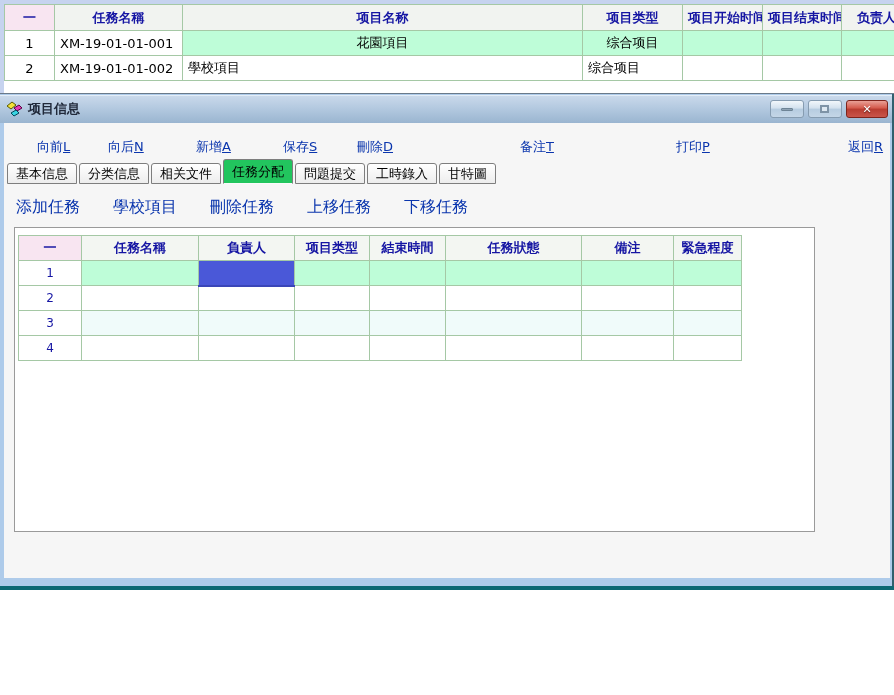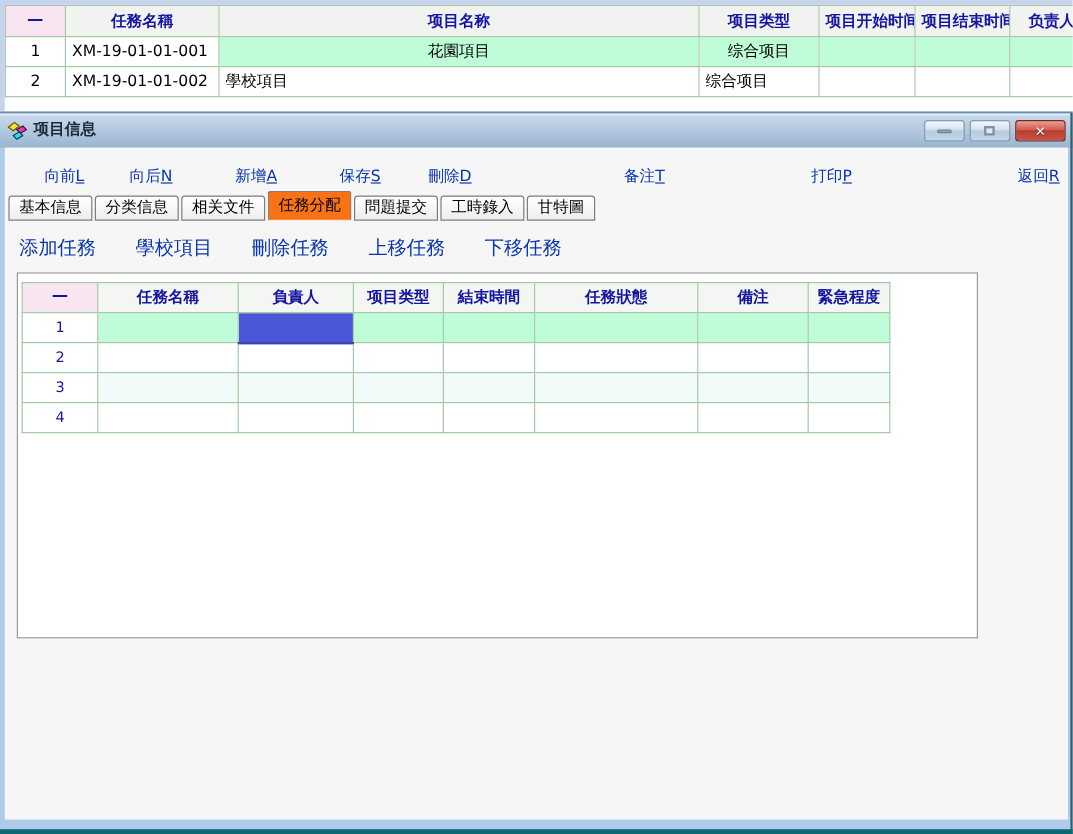--- a/index.html
+++ b/index.html
@@ -17,21 +17,21 @@
   table.grid td { border:1px solid #a5c8a5; overflow:hidden; white-space:nowrap; padding:0 5px; font-size:13px; }
   .pgrid { width:907px; }
   .pgrid tr.hdr td { height:26px; background:#f1f3f0; color:#1515a3; font-weight:bold; text-align:center; }
   .pgrid tr.hdr td.corner { background:#f8e5f1; }
   .pgrid tr.data td { height:25px; background:#ffffff; color:#000; }
   .pgrid td.rownum { text-align:center; color:#1515a3; background:#ffffff; }
   .pgrid tr.sel td.mint { background:#befdd8;text-align:center; }
   .pgrid td.selcell { background:#4a58d8; color:#ffffff; }
 
   
-  #window { position:absolute; left:0; top:93px; width:894px; height:602px;
+  #window { position:absolute; left:0; top:93px; width:894px; height:497px;
     background:#aecbea; border-top:1px solid #6a7a8a; }
   .edge-dark-right { position:absolute; right:0; top:0; width:2px; height:100%; background:#30606e; }
   .bottom-teal { position:absolute; left:0; bottom:0; width:894px; height:4px; background:#0d6873; }
 
   .titlebar { position:absolute; left:0; top:1px; width:894px; height:28px;
     background:linear-gradient(180deg,#cbdaec 0%,#b2c8df 50%,#9ab5d0 100%);
     box-shadow:inset 0 1px 0 #e3edf7; }
   .title-icon { position:absolute; left:6px; top:6px; width:17px; height:17px; }
   .title-text { position:absolute; left:28px; top:0; line-height:28px;
     font-size:13px; font-weight:bold; color:#20293a; }
@@ -53,21 +53,21 @@
 
   
   .tool-link { position:absolute; top:15px; font-size:13px; color:#0a35ad; cursor:pointer; white-space:nowrap; }
   .tool-link .key { text-decoration:underline; }
 
   
   .tabstrip { position:absolute; left:3px; top:36px; height:25px; display:flex; align-items:flex-end; }
   .tab { height:21px; border:1px solid #7e7e7e; border-radius:3px 3px 0 0;
     background:linear-gradient(180deg,#ffffff,#ededed); color:#000; font-size:13px;
     line-height:19px; padding:0 8px; margin-right:2px; cursor:pointer; white-space:nowrap; }
-  .tab.active { height:25px; line-height:23px; background:#f97316; border-bottom:1px solid #fafafa;
+  .tab.active { height:25px; line-height:23px; background:#22c55e; border-bottom:1px solid #fafafa;
     font-size:13px; }
 
   
   .task-link { position:absolute; top:74px; font-size:16px; color:#0a35ad; cursor:pointer; white-space:nowrap; }
 
   
   .panel { position:absolute; left:10px; top:104px; width:801px; height:305px;
     background:#ffffff; border:1px solid #9a9a9a; }
   .ttable { position:absolute; left:3px; top:7px; width:723px; }
   .ttable tr.hdr td { height:25px; background:#f3f6f2; color:#1515a3; font-weight:bold; text-align:center; }

